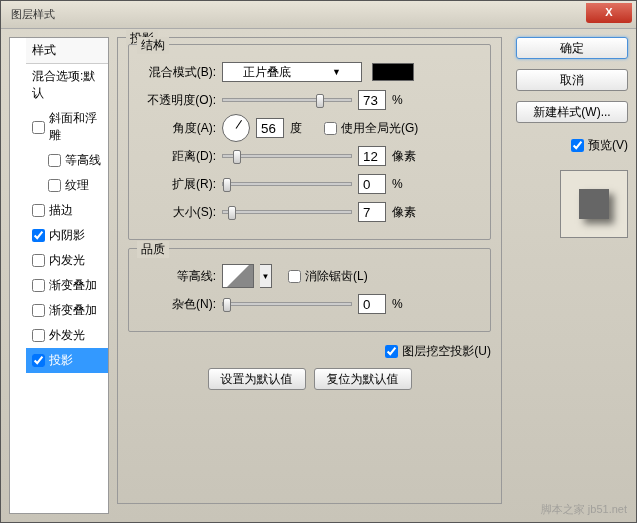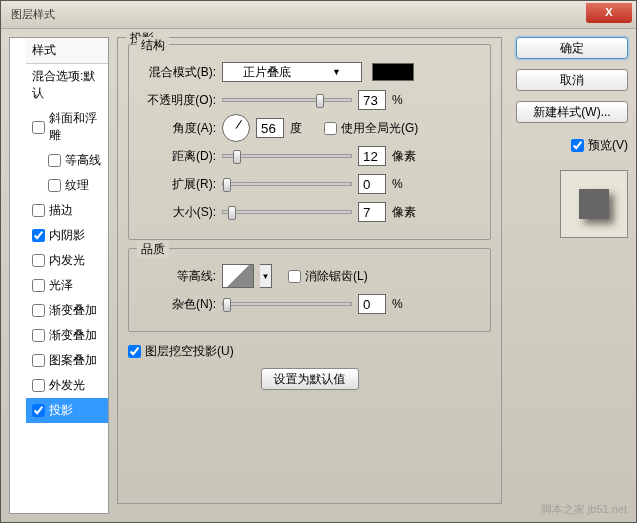--- a/index.html
+++ b/index.html
@@ -75,33 +75,25 @@
           <div class="style-item">
             <input type="checkbox" checked="" style="">
             <span>内阴影</span>
           </div>
           <div class="style-item">
             <input type="checkbox" style="">
             <span>内发光</span>
           </div>
           <div class="style-item">
             <input type="checkbox" style="">
-            <span>光泽</span>
-          </div>
-          <div class="style-item">
-            <input type="checkbox" style="">
             <span>渐变叠加</span>
           </div>
           <div class="style-item">
             <input type="checkbox" style="">
             <span>渐变叠加</span>
-          </div>
-          <div class="style-item">
-            <input type="checkbox" style="">
-            <span>图案叠加</span>
           </div>
           <div class="style-item">
             <input type="checkbox" style="">
             <span>外发光</span>
           </div>
           <div class="style-item selected">
             <input type="checkbox" checked="" style="">
             <span>投影</span>
           </div>
         </div>
@@ -187,29 +179,30 @@
           <div class="row">
             <span class="row-label">杂色(N):</span>
             <div class="slider-track">
                 <div class="slider-thumb" style="left:0%"></div>
               </div>
             <input class="num-input" value="0" style="">
             <span class="unit">%</span>
           </div>
         </div>
 
-        <div class="row" style="justify-content:flex-start">
+        <div class="row" style="justify-content:flex-end">
           <div class="checkbox-row">
             <input type="checkbox" checked="" style="">
             <span>图层挖空投影(U)</span>
           </div>
         </div>
 
         <div class="btn-row">
           <button class="btn">设置为默认值</button>
+          <button class="btn">复位为默认值</button>
         </div>
       </div>
     </div>
 
     <div class="right-panel">
       <button class="right-btn primary">确定</button>
       <button class="right-btn">取消</button>
       <button class="right-btn">新建样式(W)...</button>
       <div class="preview-check">
         <input type="checkbox" checked="" style="">

